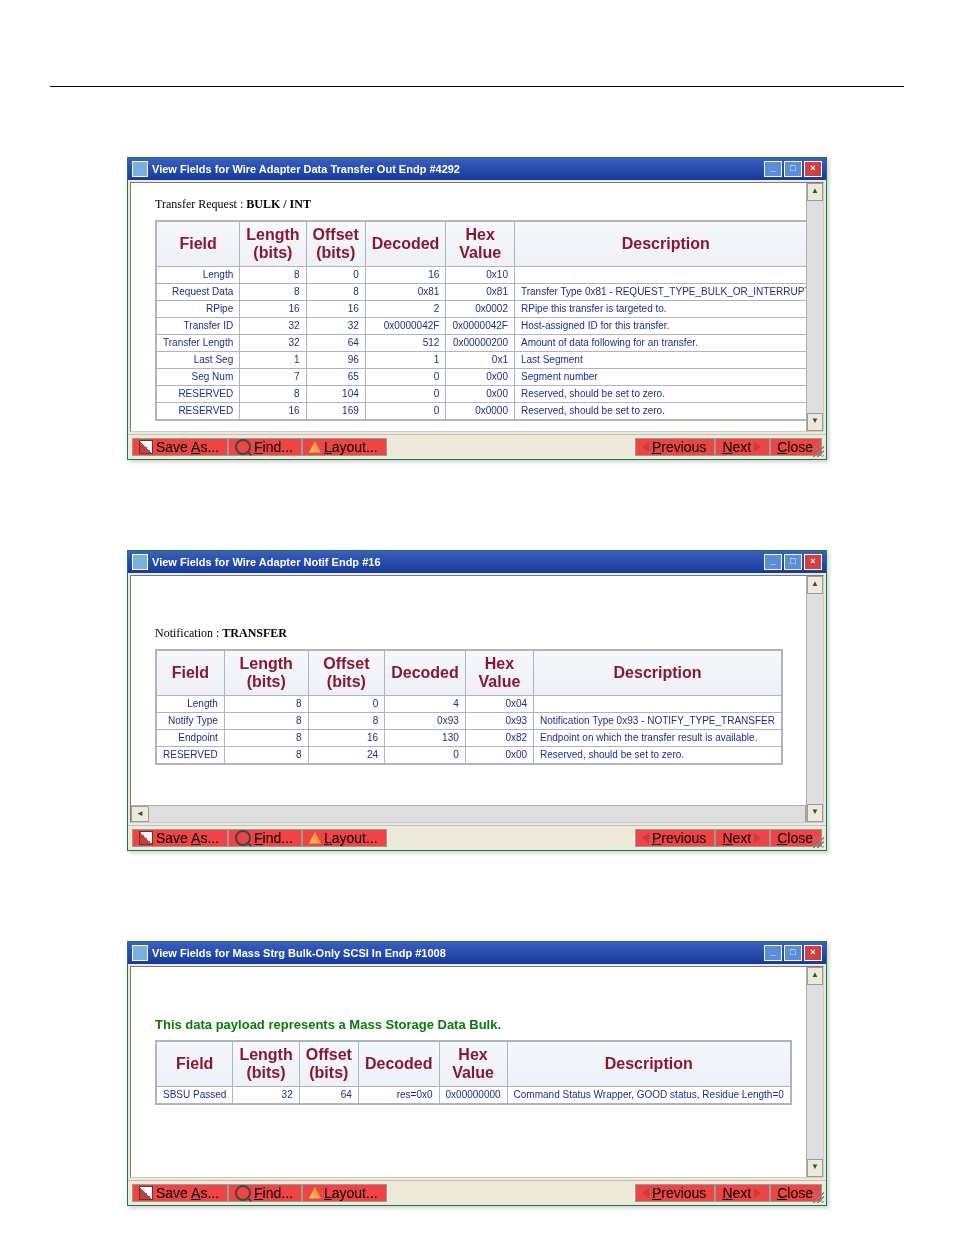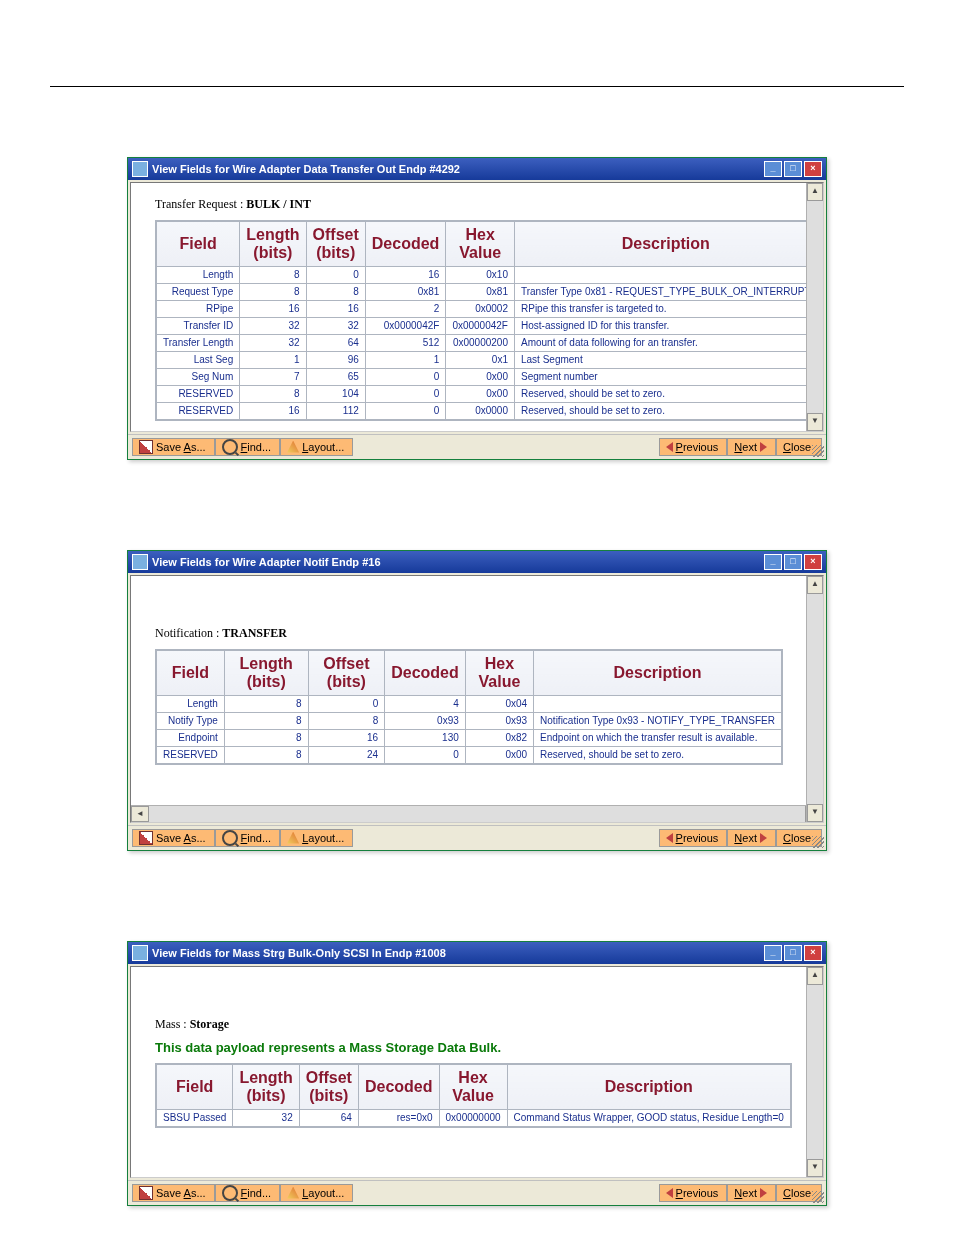--- a/index.html
+++ b/index.html
@@ -160,22 +160,22 @@
     align-items: center;
     padding: 3px 4px;
     background: #ece9d8;
     border-top: 1px solid #c0c0c0;
   }
   .btn-group {
     display: flex;
     gap: 0;
   }
   .btn {
-    font-size: 11px;
-    background: #fdba74;
+    font-size: 14px;
+    background: #ef4444;
     border: 1px solid #9a9a9a;
     padding: 2px 8px 2px 6px;
     display: flex;
     align-items: center;
     gap: 3px;
     cursor: pointer;
     min-width: 46px;
     height: 18px;
   }
   .btn .ico {
@@ -259,21 +259,21 @@
               <tbody>
                 <tr>
                   <td class="field">Length</td>
                   <td class="num">8</td>
                   <td class="num">0</td>
                   <td class="num">16</td>
                   <td class="hex">0x10</td>
                   <td class="desc"></td>
                 </tr>
                 <tr>
-                  <td class="field">Request Type</td>
+                  <td class="field">Request Data</td>
                   <td class="num">8</td>
                   <td class="num">8</td>
                   <td class="num">0x81</td>
                   <td class="hex">0x81</td>
                   <td class="desc">Transfer Type 0x81 - REQUEST_TYPE_BULK_OR_INTERRUPT</td>
                 </tr>
                 <tr>
                   <td class="field">RPipe</td>
                   <td class="num">16</td>
                   <td class="num">16</td>
@@ -317,21 +317,21 @@
                   <td class="field">RESERVED</td>
                   <td class="num">8</td>
                   <td class="num">104</td>
                   <td class="num">0</td>
                   <td class="hex">0x00</td>
                   <td class="desc">Reserved, should be set to zero.</td>
                 </tr>
                 <tr>
                   <td class="field">RESERVED</td>
                   <td class="num">16</td>
-                  <td class="num">112</td>
+                  <td class="num">169</td>
                   <td class="num">0</td>
                   <td class="hex">0x0000</td>
                   <td class="desc">Reserved, should be set to zero.</td>
                 </tr>
               </tbody>
             </table>
           </div>
           <div class="scrollbar-v">
             <div class="sb-btn">▲</div>
             <div class="sb-btn">▼</div>
@@ -481,21 +481,20 @@
             <span>View Fields for Mass Strg Bulk-Only SCSI In Endp #1008</span>
           </div>
           <div class="win-btns">
             <div class="win-btn">_</div>
             <div class="win-btn">□</div>
             <div class="win-btn close">×</div>
           </div>
         </div>
         <div class="content-frame">
           <div class="content-inner short">
-            <div class="heading">Mass : <span class="b">Storage</span></div>
             <div class="note">This data payload represents a Mass Storage Data Bulk.</div>
             <table class="datatbl">
               <thead>
                 <tr>
                   <th>Field</th>
                   <th>Length (bits)</th>
                   <th>Offset (bits)</th>
                   <th>Decoded</th>
                   <th>Hex Value</th>
                   <th>Description</th>

